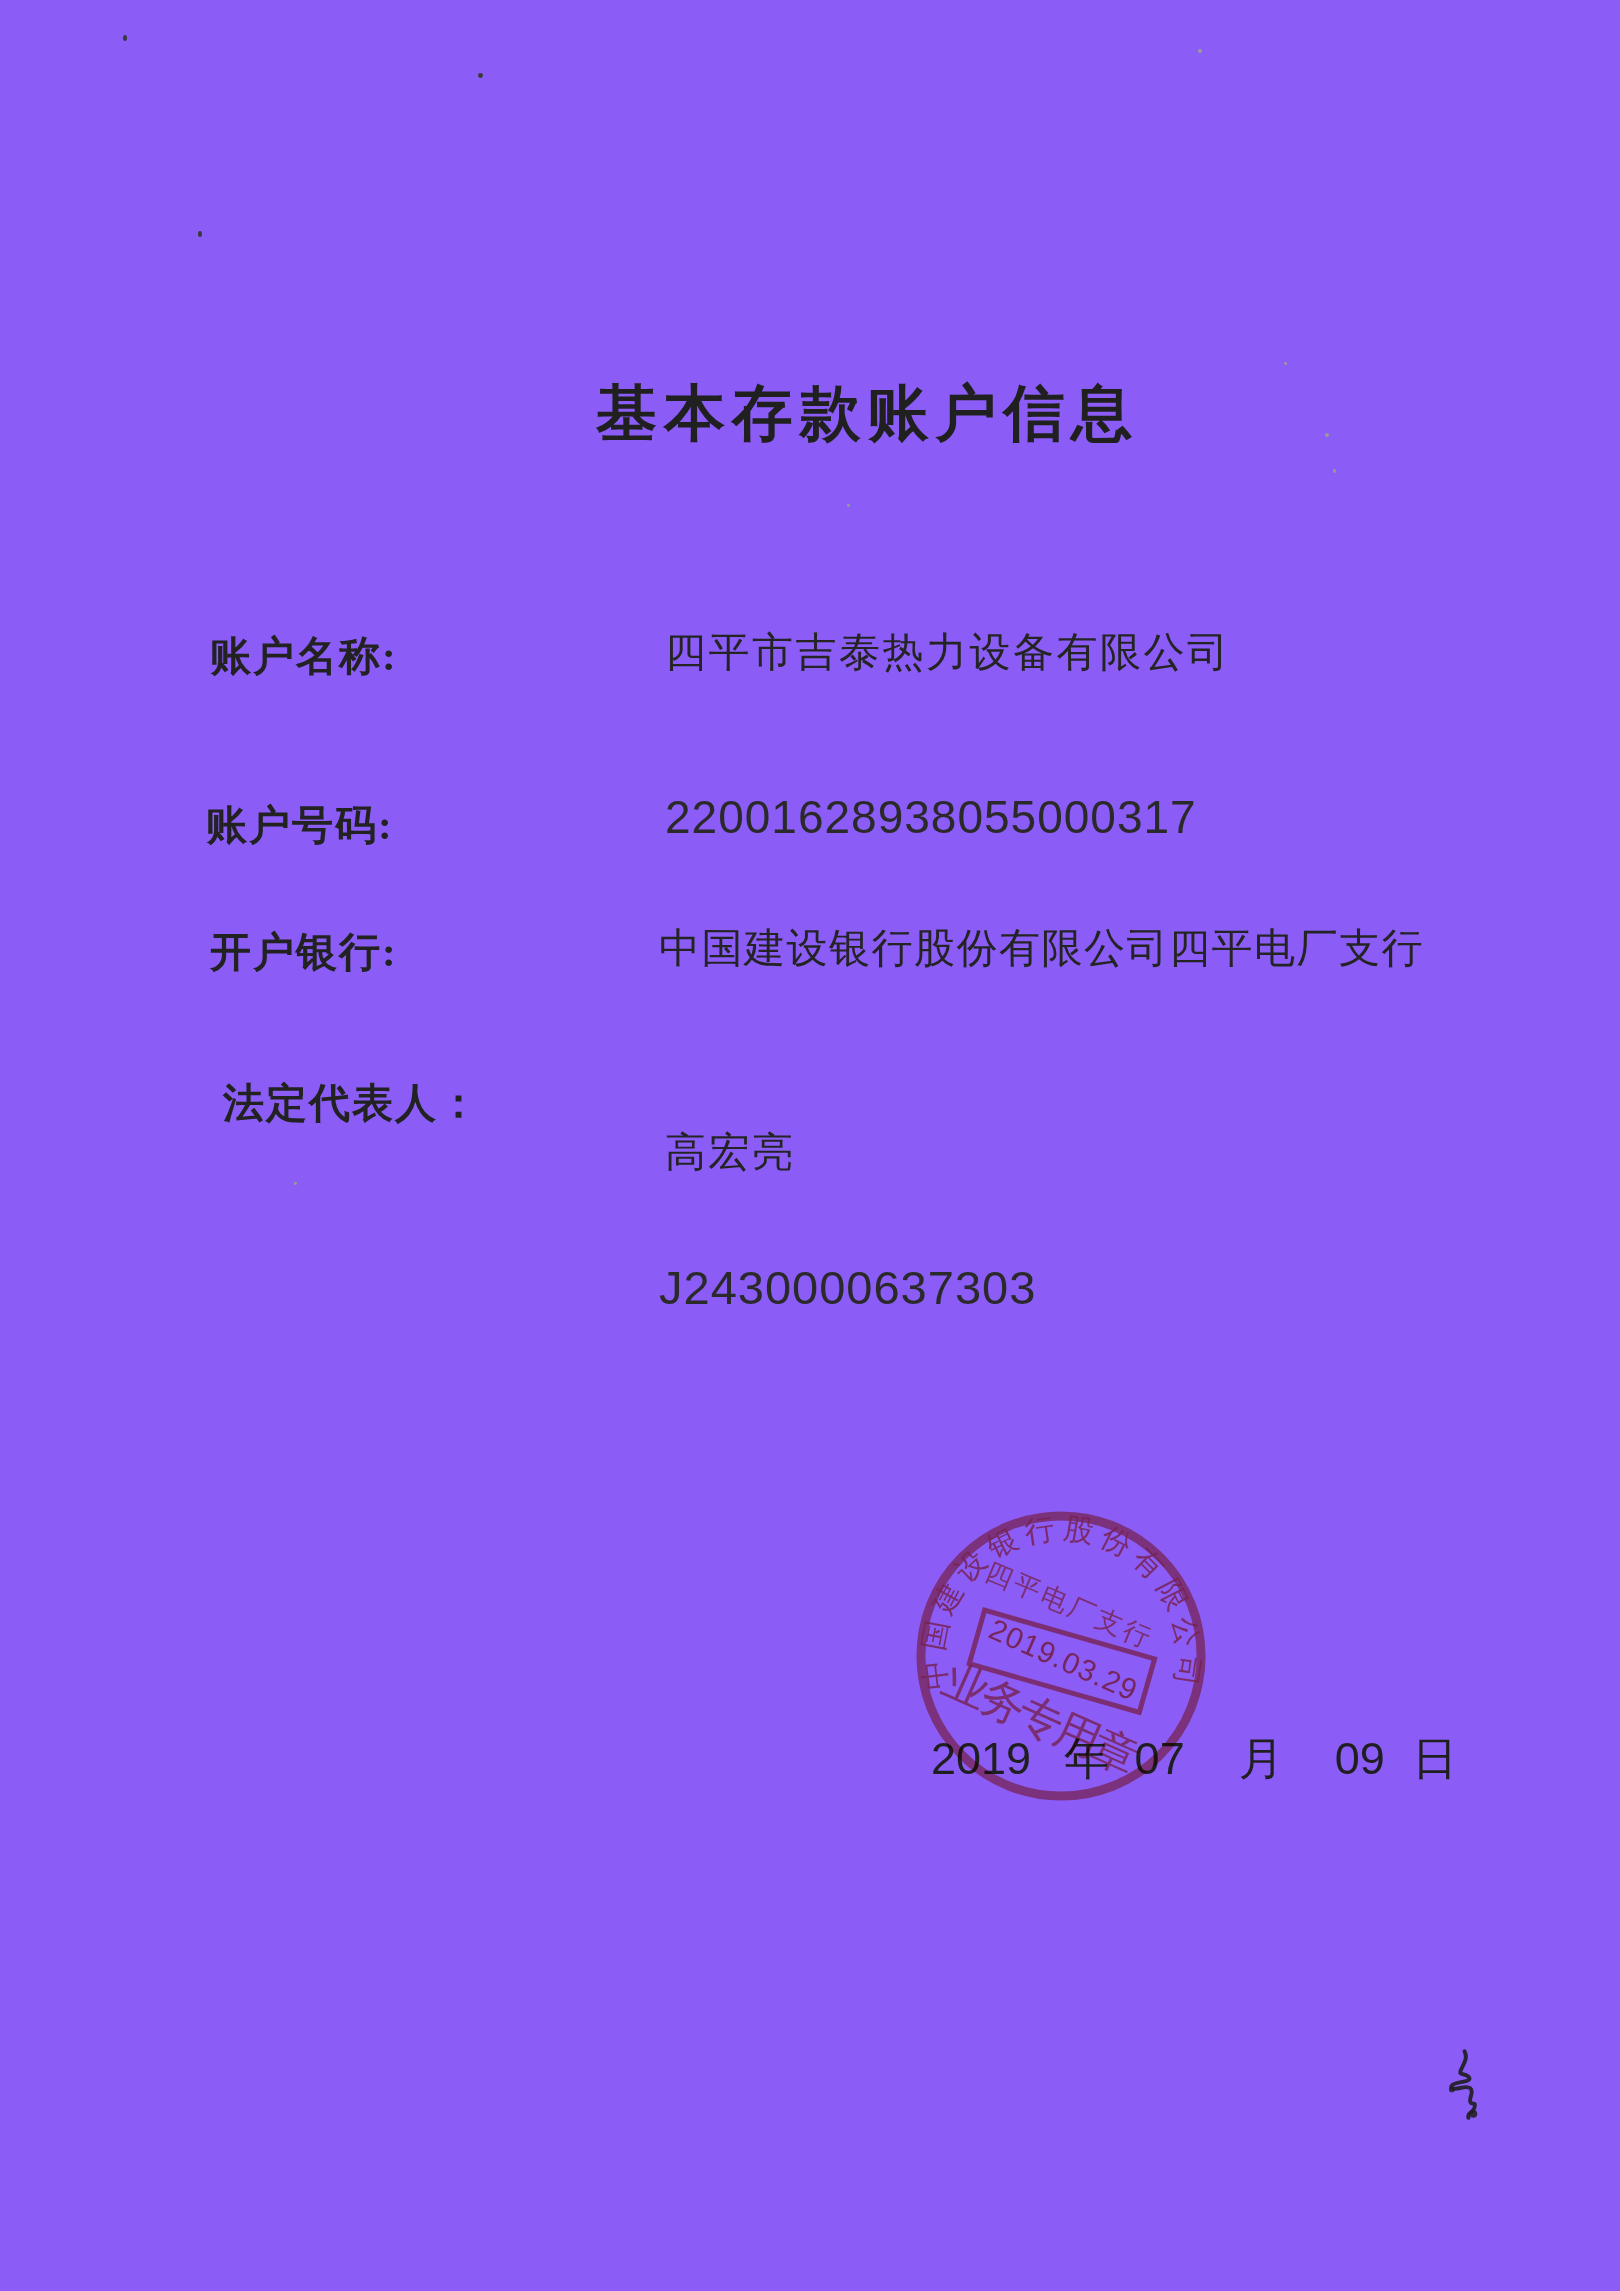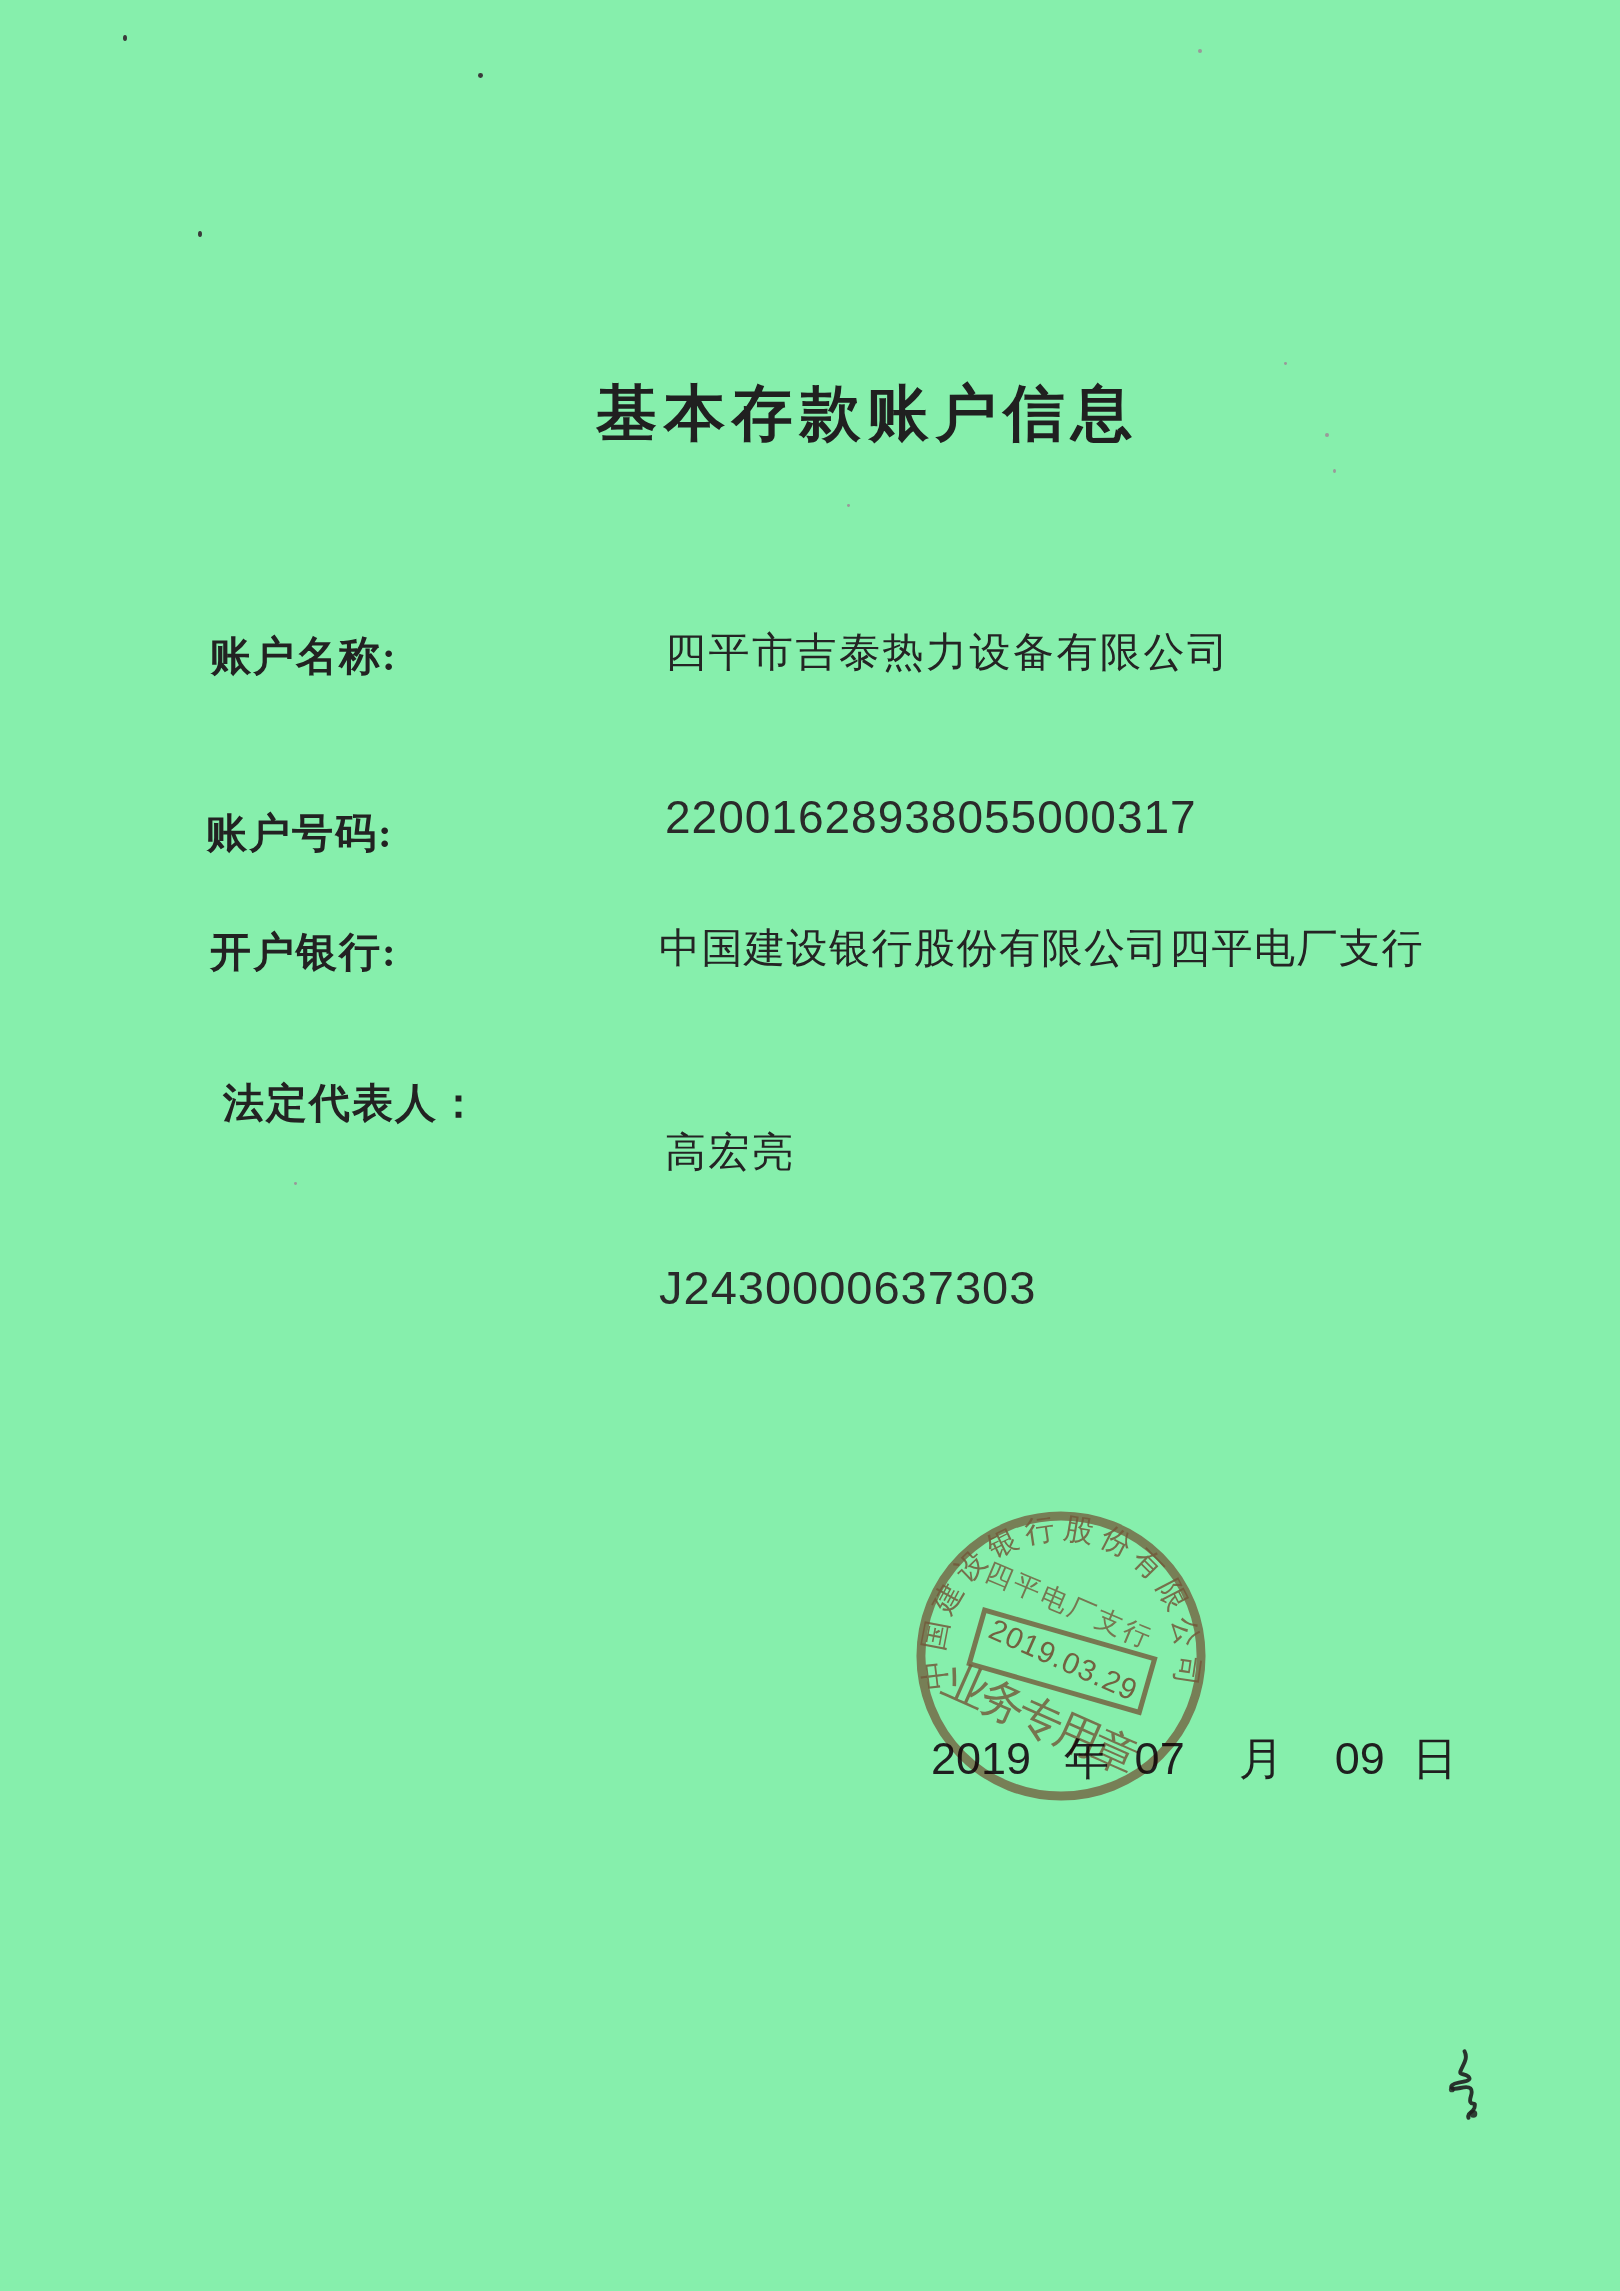--- a/index.html
+++ b/index.html
@@ -1,19 +1,19 @@
 <!DOCTYPE html>
 <html><head>
 <meta charset="utf-8">
 <style>
   html,body{margin:0;padding:0;background:#ffffff;}
   .page{
     position:relative;
     width:1620px;height:2292px;
-    background:#86efac;
+    background:#8b5cf6;
     overflow:hidden;
     font-family:"Liberation Serif","DejaVu Serif",serif;
     color:#262626;
   }
   .title{
     position:absolute;
     left:596px;top:373px;
     font-size:61px;
     font-weight:bold;
     letter-spacing:6.9px;
@@ -80,21 +80,21 @@
 </head>
 <body>
 
 <div class="page">
 
   <div class="title">基本存款账户信息</div>
 
   <div class="field-label" style="left:210px;top:629px;">账户名称:</div>
   <div class="field-value" style="left:665px;top:625px;text-align:right;">四平市吉泰热力设备有限公司</div>
 
-  <div class="field-label" style="left:206px;top:798px;margin-top:8px;">账户号码:</div>
+  <div class="field-label" style="left:206px;top:798px;">账户号码:</div>
   <div class="field-value numeric" style="left:665px;top:790px;">22001628938055000317</div>
 
   <div class="field-label" style="left:210px;top:925px;">开户银行:</div>
   <div class="field-value" style="left:659px;top:921px;letter-spacing:1.5px;">中国建设银行股份有限公司四平电厂支行</div>
 
   <div class="field-label" style="left:223px;top:1076px;">法定代表人：</div>
   <div class="field-value" style="left:665px;top:1125px;">高宏亮</div>
 
   <div class="field-value numeric" style="left:659px;top:1260px;font-size:47px;">J2430000637303</div>
 

